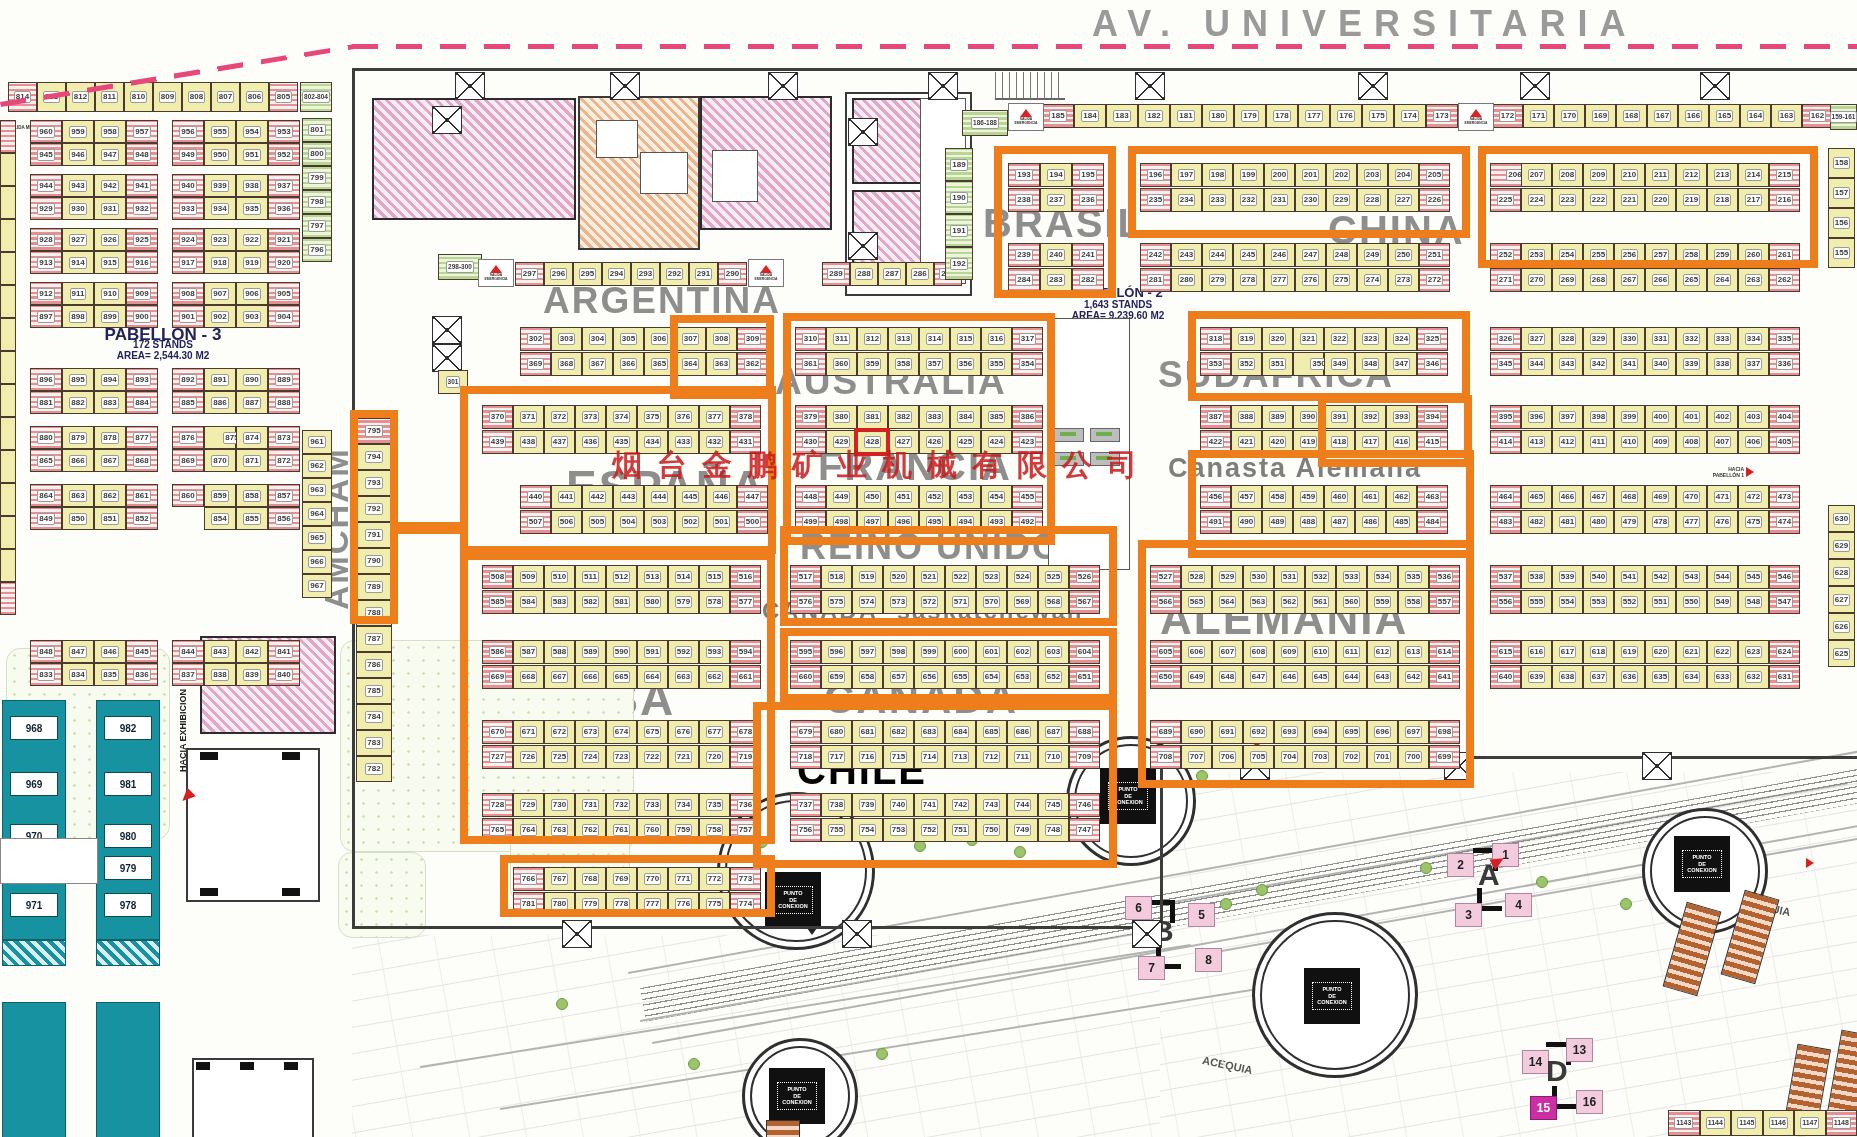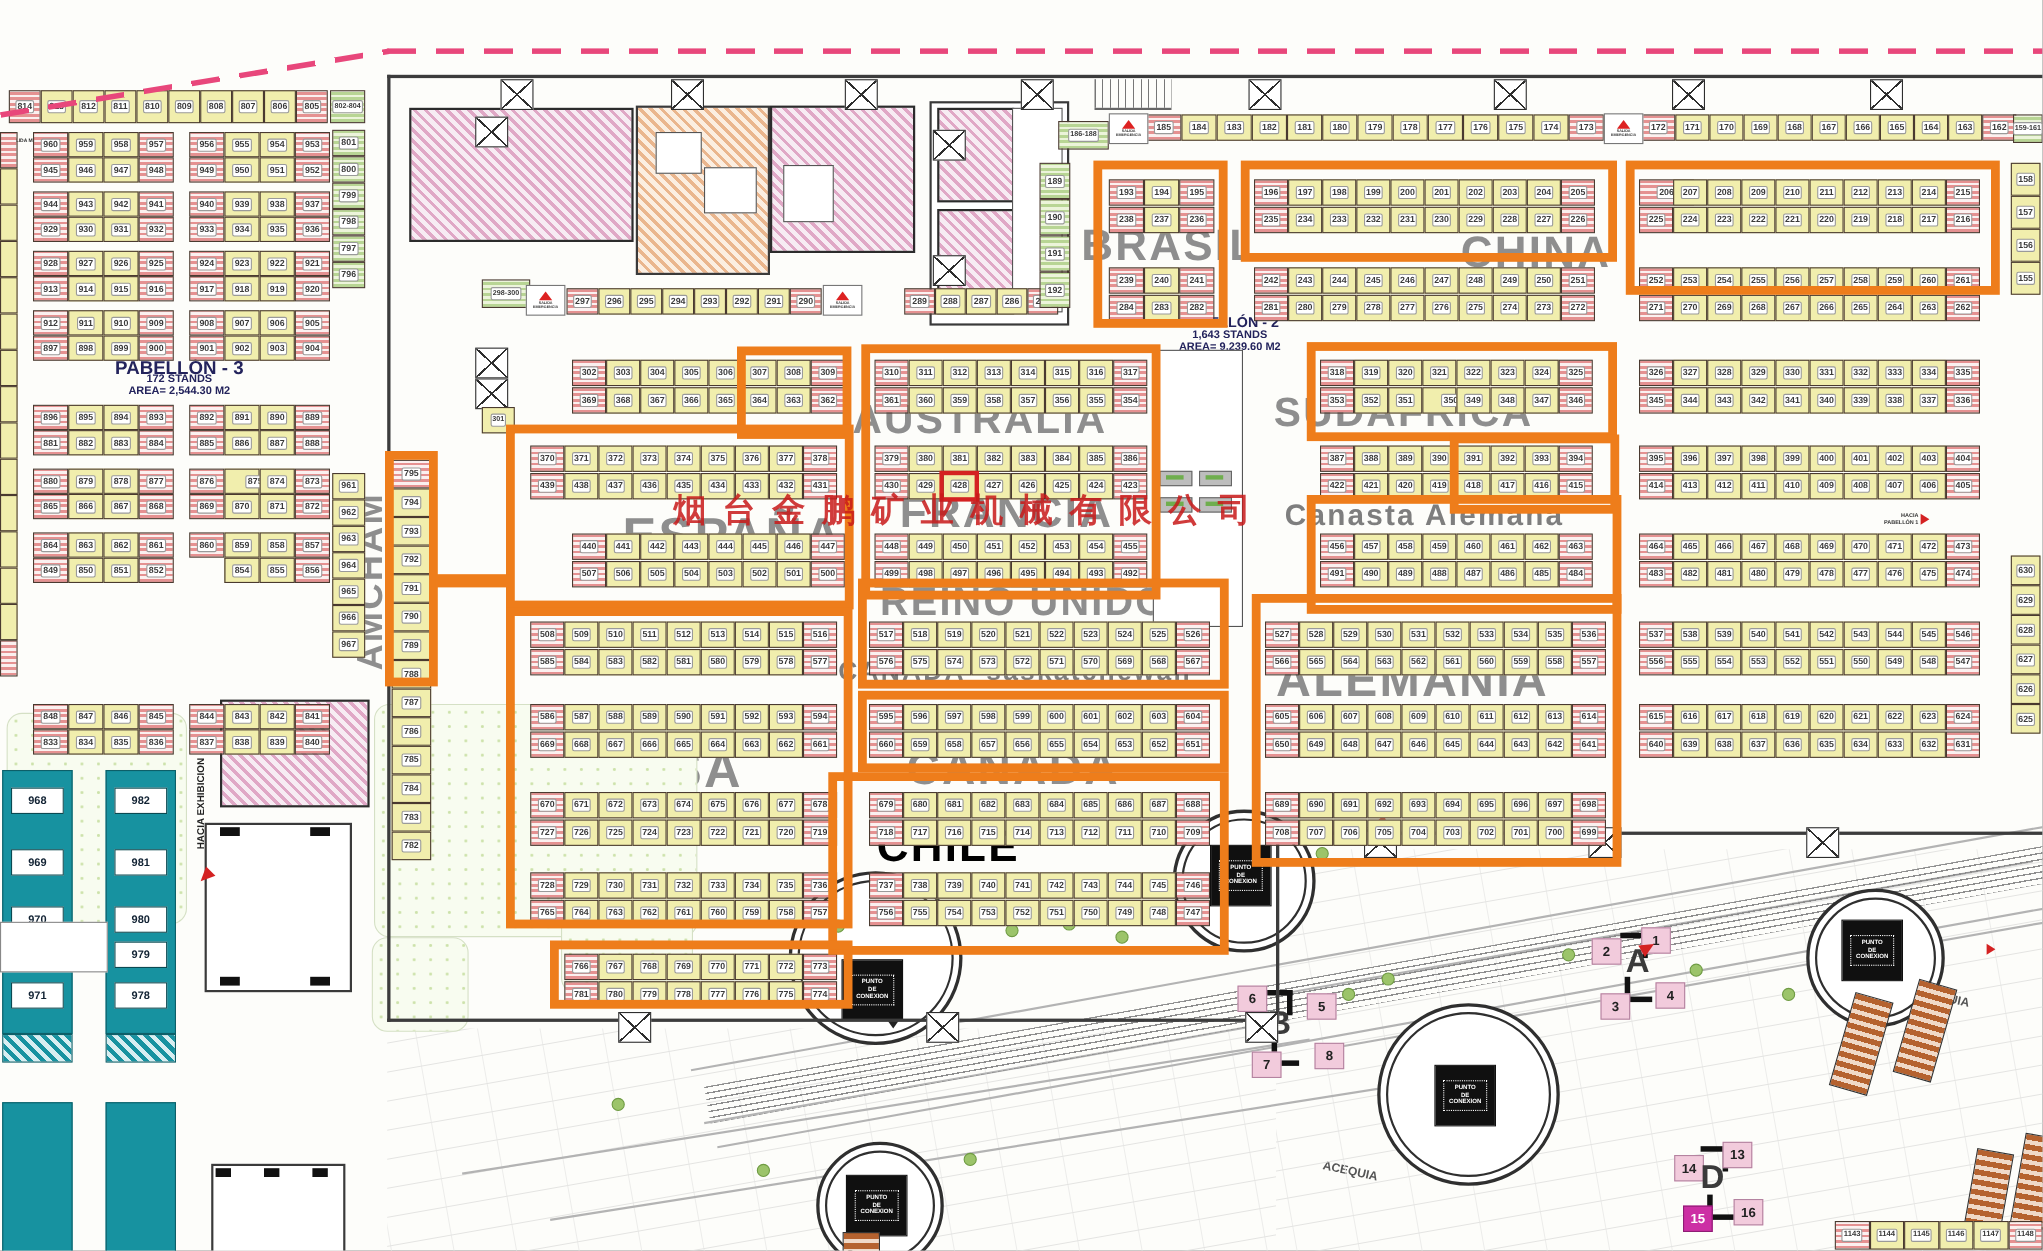--- a/index.html
+++ b/index.html
@@ -74,20 +74,21 @@
   .hchip .t{font-size:5px;font-weight:bold;color:#333;text-align:right;line-height:1.2;white-space:nowrap;}
   .hchip .a{width:0;height:0;border-top:5px solid transparent;border-bottom:5px solid transparent;border-left:8px solid #d42222;}
   .corr{position:absolute;border:1px solid #555;background:#fff;z-index:12;}
   .bench{position:absolute;background:#bdbdbd;border:1px solid #666;z-index:13;}
   .benchg{position:absolute;background:#6fae4e;z-index:14;}
 </style>
 </head>
 <body>
 
 <div id="stage">
+  <div class="lbl av">AV. UNIVERSITARIA</div>
   <div class="lbl wm">烟台金鹏矿业机械有限公司</div>
 <div class="park" style="left: 6px; top: 648px; width: 162px; height: 190px;"></div>
     <div class="park" style="left: 340px; top: 640px; width: 292px; height: 210px;"></div>
     <div class="park" style="left: 510px; top: 795px; width: 118px; height: 106px;"></div>
     <div class="park" style="left: 338px; top: 852px; width: 86px; height: 84px;"></div>
     <div class="brickw" style="left: 352px; top: 935px; width: 808px; height: 202px;">
       <div class="bricki"></div>
     </div>
     <div class="brickw" style="left: 1160px; top: 772px; width: 697px; height: 365px;">
       <div class="bricki"></div>
@@ -2572,20 +2573,21 @@
     <div class="obox" style="left: 780px; top: 628px; width: 321px; height: 58px;"></div>
     <div class="obox" style="left: 753px; top: 702px; width: 348px; height: 150px;"></div>
     <div class="obox" style="left: 1138px; top: 540px; width: 320px; height: 232px;"></div>
     <div class="obox" style="left: 460px; top: 552px; width: 299px; height: 276px;"></div>
     <div class="obox" style="left: 500px; top: 855px; width: 259px; height: 46px;"></div>
     <div class="obox" style="left: 350px; top: 410px; width: 32px; height: 198px;"></div>
     <div class="ofill" style="left: 396px; top: 522px; width: 68px; height: 12px;"></div>
     <div class="rbox" style="left: 854px; top: 428px; width: 28px; height: 20px;"></div>
     <div class="lbl" style="left: 983px; top: 203px; font-size: 40px; color: rgb(142, 142, 142); font-weight: bold; letter-spacing: 2px;">BRASIL</div>
     <div class="lbl" style="left: 1328px; top: 210px; font-size: 40px; color: rgb(142, 142, 142); font-weight: bold; letter-spacing: 2px;">CHINA</div>
+    <div class="lbl" style="left: 543px; top: 282px; font-size: 37px; color: rgb(142, 142, 142); font-weight: bold; letter-spacing: 2px;">ARGENTINA</div>
     <div class="lbl" style="left: 775px; top: 363px; font-size: 37px; color: rgb(142, 142, 142); font-weight: bold; letter-spacing: 2px;">AUSTRALIA</div>
     <div class="lbl" style="left: 1158px; top: 356px; font-size: 37px; color: rgb(142, 142, 142); font-weight: bold; letter-spacing: 2px;">SUDÁFRICA</div>
     <div class="lbl" style="left: 566px; top: 464px; font-size: 46px; color: rgb(142, 142, 142); font-weight: bold; letter-spacing: 2px;">ESPAÑA</div>
     <div class="lbl" style="left: 818px; top: 446px; font-size: 40px; color: rgb(142, 142, 142); font-weight: bold; letter-spacing: 2px;">FRANCIA</div>
     <div class="lbl" style="left: 1168px; top: 455px; font-size: 27px; color: rgb(126, 126, 126); font-weight: bold; letter-spacing: 2px;">Canasta Alemana</div>
     <div class="lbl" style="left: 800px; top: 529px; font-size: 36px; color: rgb(142, 142, 142); font-weight: bold; letter-spacing: 2px;">REINO UNIDO</div>
     <div class="lbl" style="left: 762px; top: 599px; font-size: 24px; color: rgb(126, 126, 126); font-weight: bold; letter-spacing: 2px;">CANADA- saskatchewan</div>
     <div class="lbl" style="left: 1160px; top: 597px; font-size: 44px; color: rgb(142, 142, 142); font-weight: bold; letter-spacing: 2px;">ALEMANIA</div>
     <div class="lbl" style="left: 572px; top: 676px; font-size: 46px; color: rgb(142, 142, 142); font-weight: bold; letter-spacing: 2px;">USA</div>
     <div class="lbl" style="left: 824px; top: 678px; font-size: 42px; color: rgb(142, 142, 142); font-weight: bold; letter-spacing: 2px;">CANADA</div>

